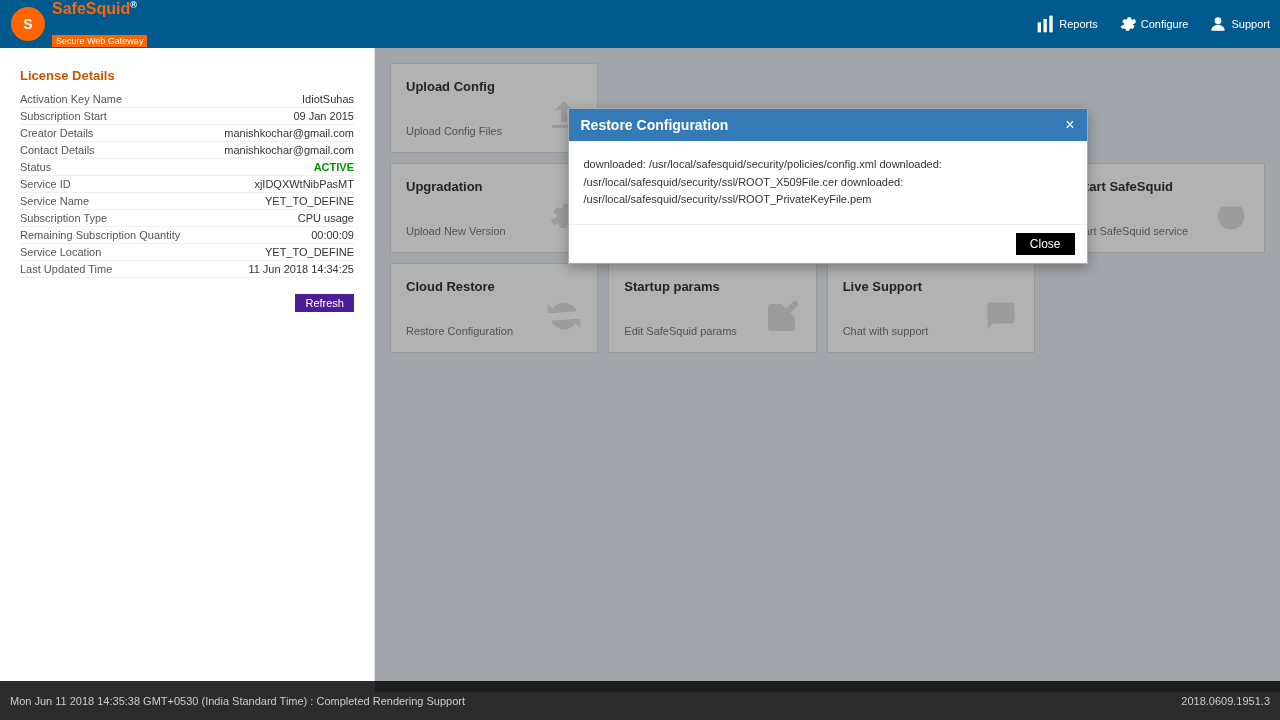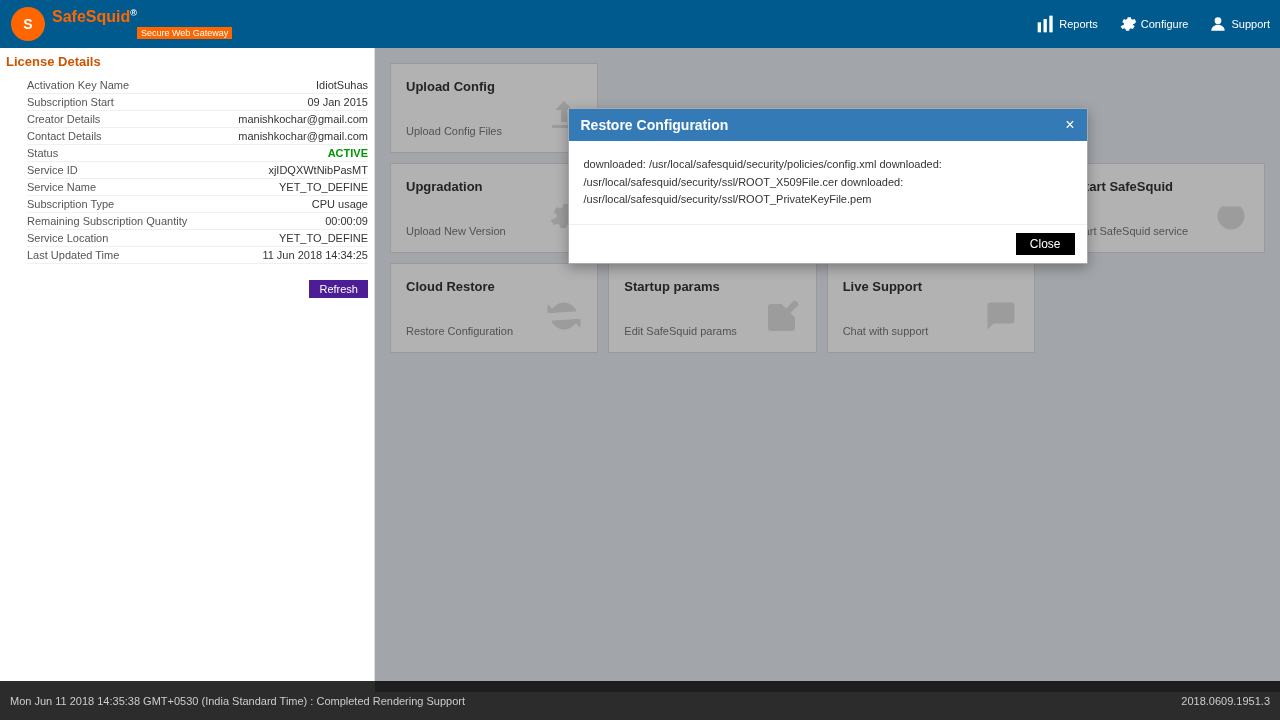--- a/index.html
+++ b/index.html
@@ -20,21 +20,21 @@
       display: flex;
       align-items: center;
       gap: 6px;
     }
     #logo-icon {
       width: 36px;
       height: 36px;
     }
     #logo-text {
       display: flex;
-      flex-direction: row;
+      flex-direction: column;
     }
     #logo-brand {
       color: white;
       font-size: 16px;
       font-weight: bold;
       line-height: 1;
     }
     #logo-brand span { color: #ff6600; }
     #logo-tagline {
       background: #ff6600;
@@ -63,37 +63,36 @@
     #main-layout {
       display: flex;
       height: calc(720px - 48px - 28px);
     }
 
     
     #sidebar {
       width: 375px;
       min-width: 375px;
       background: white;
-      padding: 6px;
+      padding: 20px;
       border-right: 1px solid #ddd;
       overflow-y: auto;
     }
     #license-title {
       color: #cc5500;
       font-size: 13px;
       font-weight: bold;
       margin-bottom: 8px;
     }
     .license-row {
       display: flex;
       justify-content: space-between;
       padding: 2px 0;
       border-bottom: 1px solid #f0f0f0;
       font-size: 11px;
-      margin-left: 21px;
     }
     .license-label { color: #555; }
     .license-value { color: #333; text-align: right; }
     .license-value.active { color: #009900; font-weight: bold; text-align: right; }
     #refresh-btn {
       margin-top: 8px;
       background: #4c1d95;
       color: white;
       border: none;
       padding: 3px 10px;

